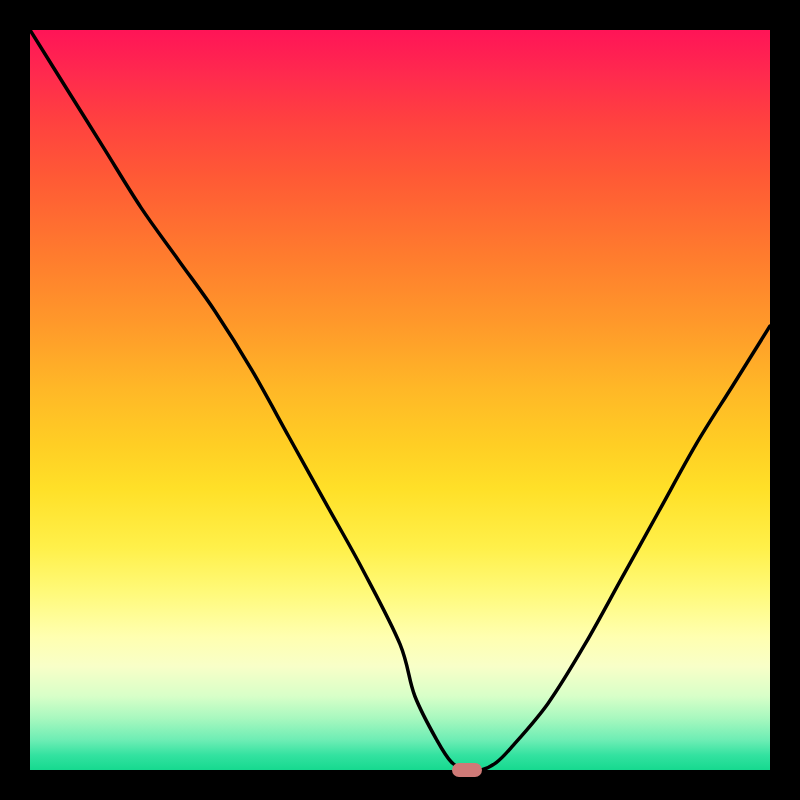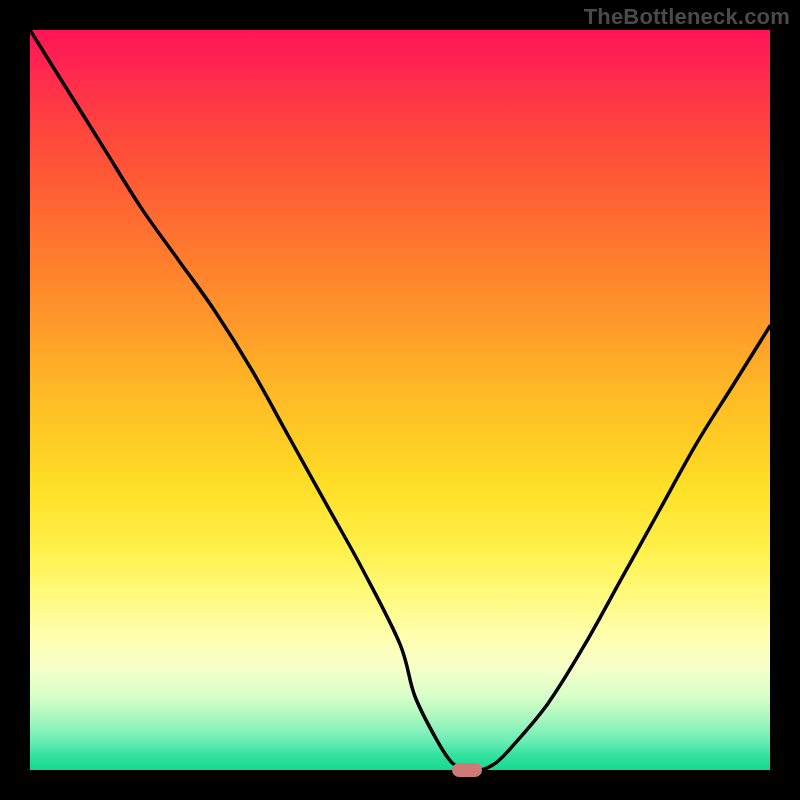--- a/index.html
+++ b/index.html
@@ -76,21 +76,20 @@
     background: #cf7a77;
     border-radius: 7px;
     transform: translate(-50%, -50%);
   }
 </style>
 </head>
 <body>
 
 <div class="frame">
 
-  <div class="watermark">TheBottleneck.com</div>
 
   <div class="plot">
     <div class="gradient-bg"></div>
 
     <svg class="curve-svg" viewBox="0 0 740 740" preserveAspectRatio="none">
       <path fill="none" stroke="#000" stroke-width="3.5" stroke-linecap="round" stroke-linejoin="round" d="M 0.0 0.0 C 6.2 9.9, 24.7 39.5, 37.0 59.2 C 49.3 78.9, 61.7 98.7, 74.0 118.4 C 86.3 138.1, 98.7 159.1, 111.0 177.6 C 123.3 196.1, 135.7 212.1, 148.0 229.4 C 160.3 246.7, 172.7 262.7, 185.0 281.2 C 197.3 299.7, 209.7 319.4, 222.0 340.4 C 234.3 361.4, 246.7 384.8, 259.0 407.0 C 271.3 429.2, 283.7 451.4, 296.0 473.6 C 308.3 495.8, 320.7 516.8, 333.0 540.2 C 345.3 563.6, 361.4 593.2, 370.0 614.2 C 378.6 635.2, 378.6 650.0, 384.8 666.0 C 391.0 682.0, 400.8 699.3, 407.0 710.4 C 413.2 721.5, 416.9 727.7, 421.8 732.6 C 426.7 737.5, 431.7 738.8, 436.6 740.0 C 441.5 741.2, 446.5 741.2, 451.4 740.0 C 456.3 738.8, 461.3 736.3, 466.2 732.6 C 471.1 728.9, 472.4 727.7, 481.0 717.8 C 489.6 707.9, 505.7 690.7, 518.0 673.4 C 530.3 656.1, 542.7 635.2, 555.0 614.2 C 567.3 593.2, 579.7 569.8, 592.0 547.6 C 604.3 525.4, 616.7 503.2, 629.0 481.0 C 641.3 458.8, 653.7 435.4, 666.0 414.4 C 678.3 393.4, 690.7 374.9, 703.0 355.2 C 715.3 335.5, 733.8 305.9, 740.0 296.0"></path>
     </svg>
 
     <div class="marker" style="left: 436.6px; top: 740px;"></div>
   </div>

